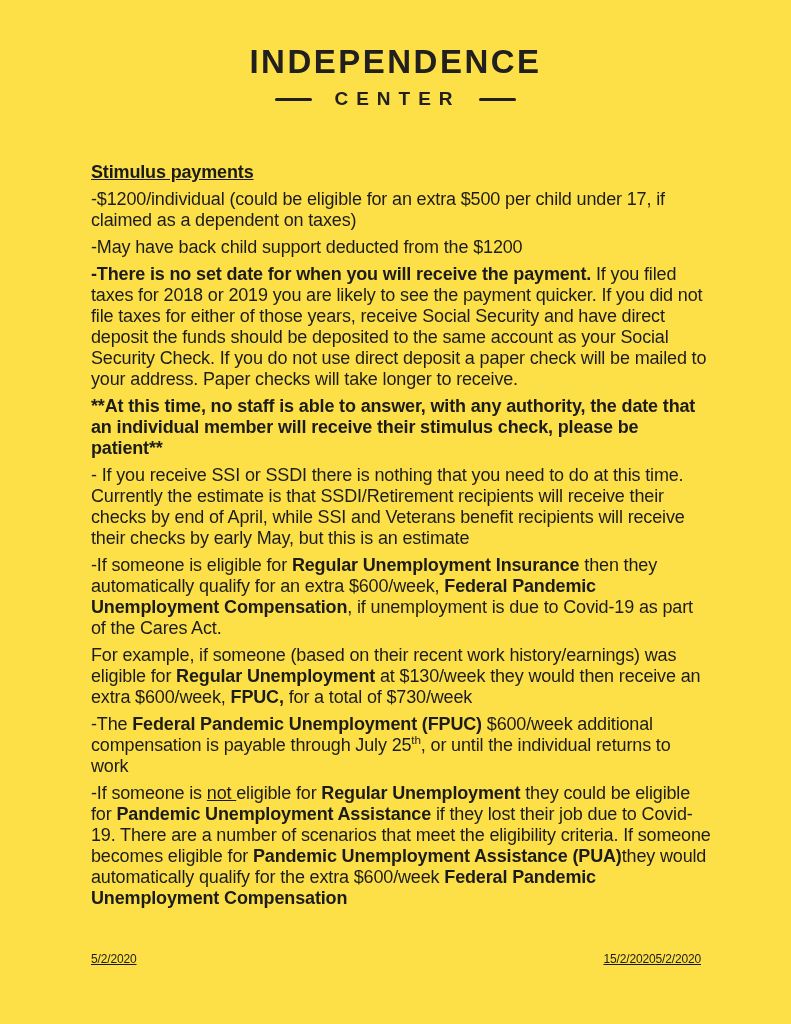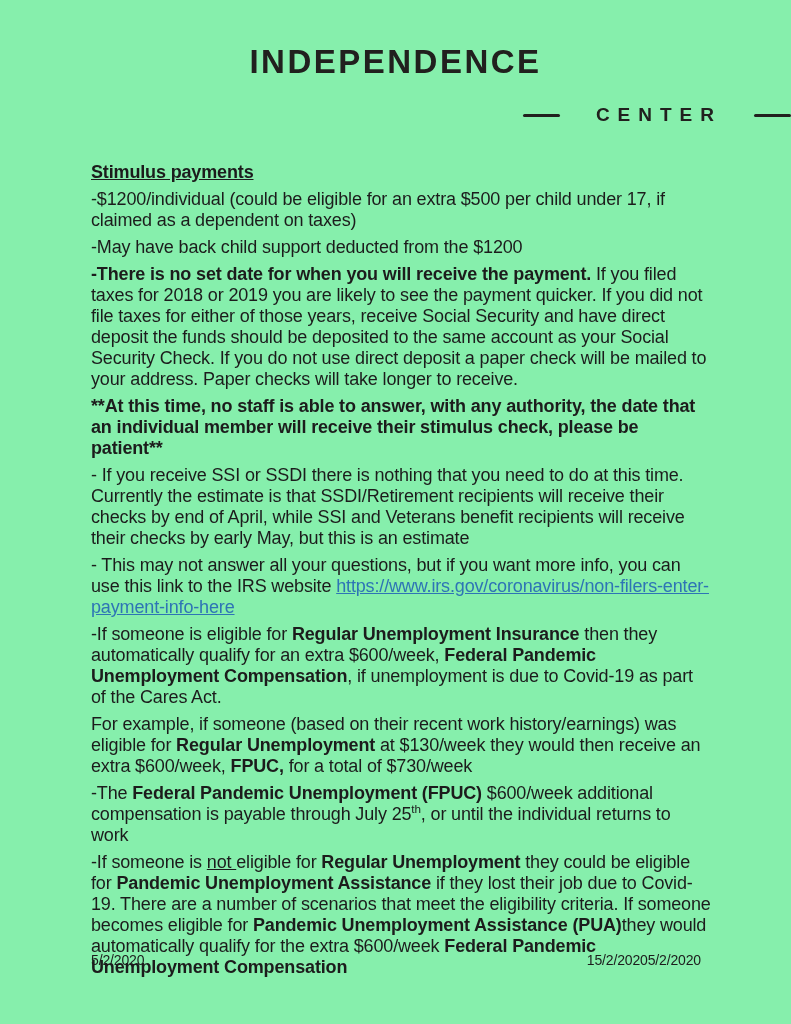--- a/index.html
+++ b/index.html
@@ -3,21 +3,21 @@
 <meta charset="utf-8">
 <style>
   * { margin: 0; padding: 0; box-sizing: border-box; }
   html, body { background: #ffffff; }
   body { width: 791px; }
 
   .page {
     position: relative;
     width: 791px;
     height: 1024px;
-    background: #86efac;
+    background: #fde047;
     font-family: "Liberation Sans", sans-serif;
     color: var(--text, #1c1c1c);
     overflow: hidden;
   }
 
   
   .logo {
     position: absolute;
     top: 44px;
     left: 0;
@@ -27,23 +27,23 @@
   }
   .logo-title {
     font-size: 33px;
     font-weight: 700;
     letter-spacing: 2.5px;
     line-height: 1.1;
   }
   .logo-sub {
     display: flex;
     align-items: center;
-    justify-content: flex-end;
-    gap: 32px;
-    margin-top: 24px;
+    justify-content: center;
+    gap: 18px;
+    margin-top: 8px;
   }
   .logo-dash {
     display: inline-block;
     width: 37px;
     height: 3.5px;
     background: var(--logo, #21201e);
     border-radius: 2px;
   }
   .logo-sub-text {
     font-size: 19px;
@@ -81,22 +81,23 @@
   }
 
   
   .doc-footer {
     position: absolute;
     top: 952px;
     left: 91px;
     right: 90px;
     display: flex;
     justify-content: space-between;
-    font-size: 14px;
+    font-size: 12px;
     letter-spacing: -0.15px;
+    text-decoration: underline;
   }
 </style>
 </head>
 <body>
 
 <div class="page" style="--text: #1c1c1c; --logo: #21201e; --link: #2e74b5;">
 
   <header class="logo">
     <div class="logo-title">INDEPENDENCE</div>
     <div class="logo-sub">
@@ -106,21 +107,20 @@
     </div>
   </header>
 
   <main class="doc-body">
       <p class="heading"><span>Stimulus payments</span></p>
       <p class="para"><span>-$1200/individual (could be eligible for an extra $500 per child under 17, if claimed as a dependent on taxes)</span></p>
       <p class="para"><span>-May have back child support deducted from the $1200</span></p>
       <p class="para"><span class="b">-There is no set date for when you will receive the payment.</span><span> If you filed taxes for 2018 or 2019 you are likely to see the payment quicker. If you did not file taxes for either of those years, receive Social Security and have direct deposit the funds should be deposited to the same account as your Social Security Check. If you do not use direct deposit a paper check will be mailed to your address. Paper checks will take longer to receive.</span></p>
       <p class="para"><span class="b">**At this time, no staff is able to answer, with any authority, the date that an individual member will receive their stimulus check, please be patient**</span></p>
       <p class="para"><span>- If you receive SSI or SSDI there is nothing that you need to do at this time. Currently the estimate is that SSDI/Retirement recipients will receive their checks by end of April, while SSI and Veterans benefit recipients will receive their checks by early May, but this is an estimate</span></p>
-      <p class="para"><span>- This may not answer all your questions, but if you want more info, you can use this link to the IRS website </span><a href="#">https://www.irs.gov/coronavirus/non-filers-enter-payment-info-here</a></p>
       <p class="para"><span>-If someone is eligible for </span><span class="b">Regular Unemployment Insurance</span><span> then they automatically qualify for an extra $600/week, </span><span class="b">Federal Pandemic Unemployment Compensation</span><span>, if unemployment is due to Covid-19 as part of the Cares Act.</span></p>
       <p class="para"><span>For example, if someone (based on their recent work history/earnings) was eligible for </span><span class="b">Regular Unemployment</span><span> at $130/week they would then receive an extra $600/week, </span><span class="b">FPUC,</span><span> for a total of $730/week</span></p>
       <p class="para"><span>-The </span><span class="b">Federal Pandemic Unemployment (FPUC)</span><span> $600/week additional compensation is payable through July 25</span><sup>th</sup><span>, or until the individual returns to work</span></p>
       <p class="para"><span>-If someone is </span><span class="u">not </span><span>eligible for </span><span class="b">Regular Unemployment</span><span> they could be eligible for </span><span class="b">Pandemic Unemployment Assistance</span><span> if they lost their job due to Covid-19. There are a number of scenarios that meet the eligibility criteria. If someone becomes eligible for </span><span class="b">Pandemic Unemployment Assistance (PUA)</span><span>they would automatically qualify for the extra $600/week </span><span class="b">Federal Pandemic Unemployment Compensation</span></p>
     </main>
 
   <footer class="doc-footer">
     <span>5/2/2020</span>
     <span>15/2/20205/2/2020</span>
   </footer>

